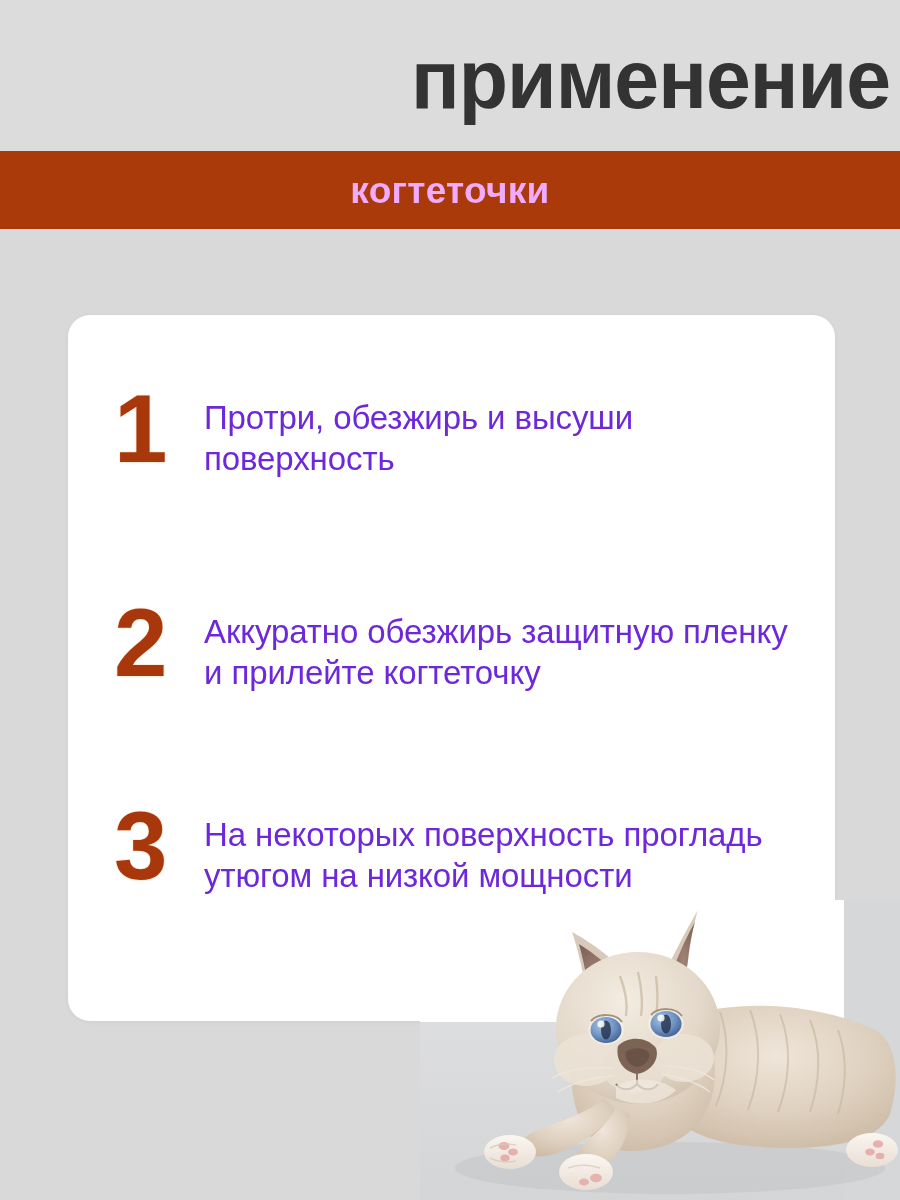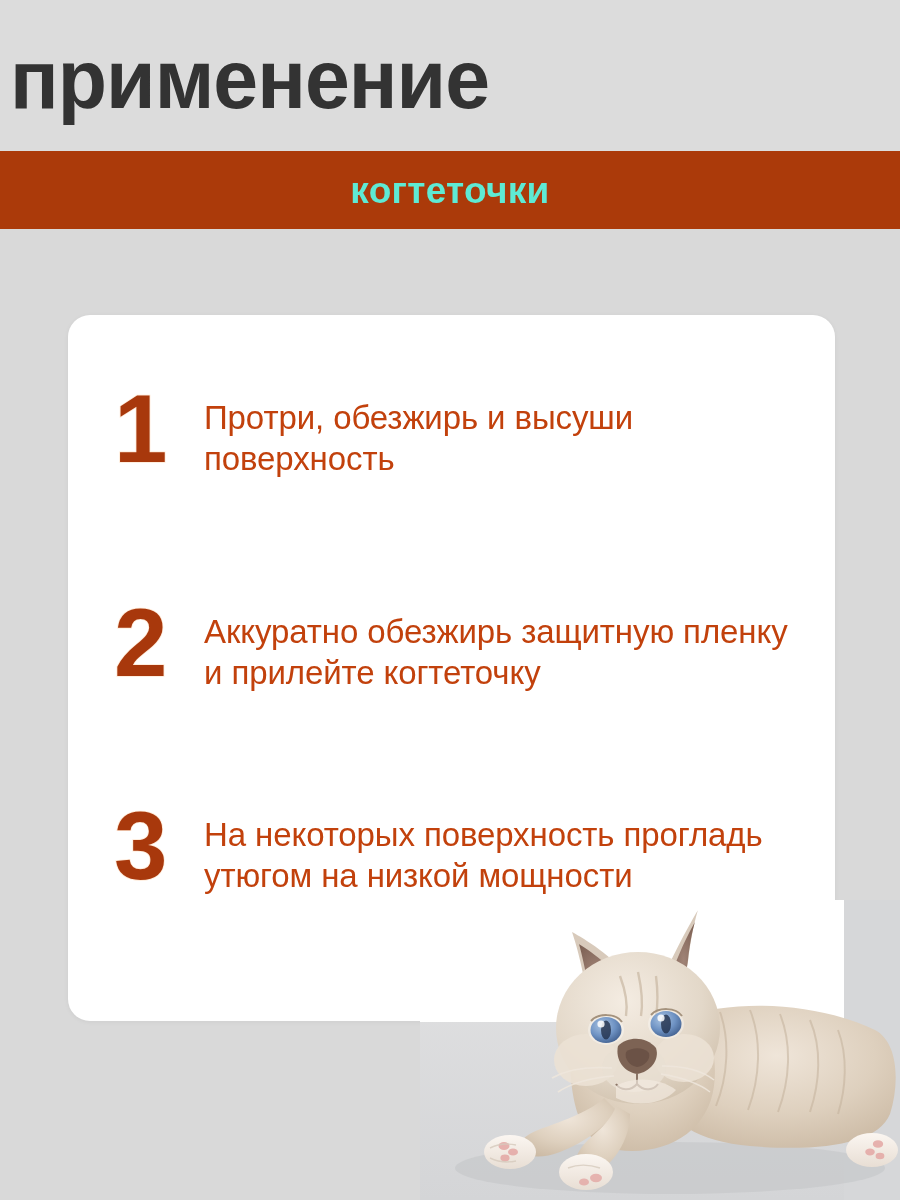--- a/index.html
+++ b/index.html
@@ -23,21 +23,21 @@
   
   .header-band {
     position: absolute;
     left: 0;
     top: 0;
     width: 900px;
     height: 151px;
     background: #dcdcdc;
     display: flex;
     align-items: center;
-    justify-content: flex-start;
+    justify-content: flex-end;
   }
   .header-title {
     font-family: "Liberation Sans", "DejaVu Sans", sans-serif;
     font-weight: 700;
     font-size: 84px;
     line-height: 1;
     letter-spacing: -1px;
     color: #333333;
     transform: scaleX(0.96);
     transform-origin: center;
@@ -56,21 +56,21 @@
     align-items: center;
     justify-content: center;
     box-sizing: border-box;
   }
   .subtitle-text {
     font-family: "Liberation Sans", "DejaVu Sans", sans-serif;
     font-weight: 700;
     font-size: 37px;
     line-height: 1;
     letter-spacing: 0.3px;
-    color: #5eead4;
+    color: #f0abfc;
     white-space: nowrap;
   }
 
   
   .card {
     position: absolute;
     left: 68px;
     top: 315px;
     width: 767px;
     height: 706px;
@@ -108,21 +108,21 @@
     -webkit-text-stroke: 1.5px rgba(255, 225, 200, 0.75);
     paint-order: stroke fill;
     margin-top: -10px;
   }
 
   .step-text {
     font-family: "Liberation Sans", "DejaVu Sans", sans-serif;
     font-weight: 400;
     font-size: 33px;
     line-height: 41px;
-    color: #c2410c;
+    color: #6d28d9;
     letter-spacing: -0.1px;
     flex: 1 1 auto;
     padding-top: 4px;
   }
 
   
   .kitten-wrap {
     position: absolute;
     left: 420px;
     top: 900px;

